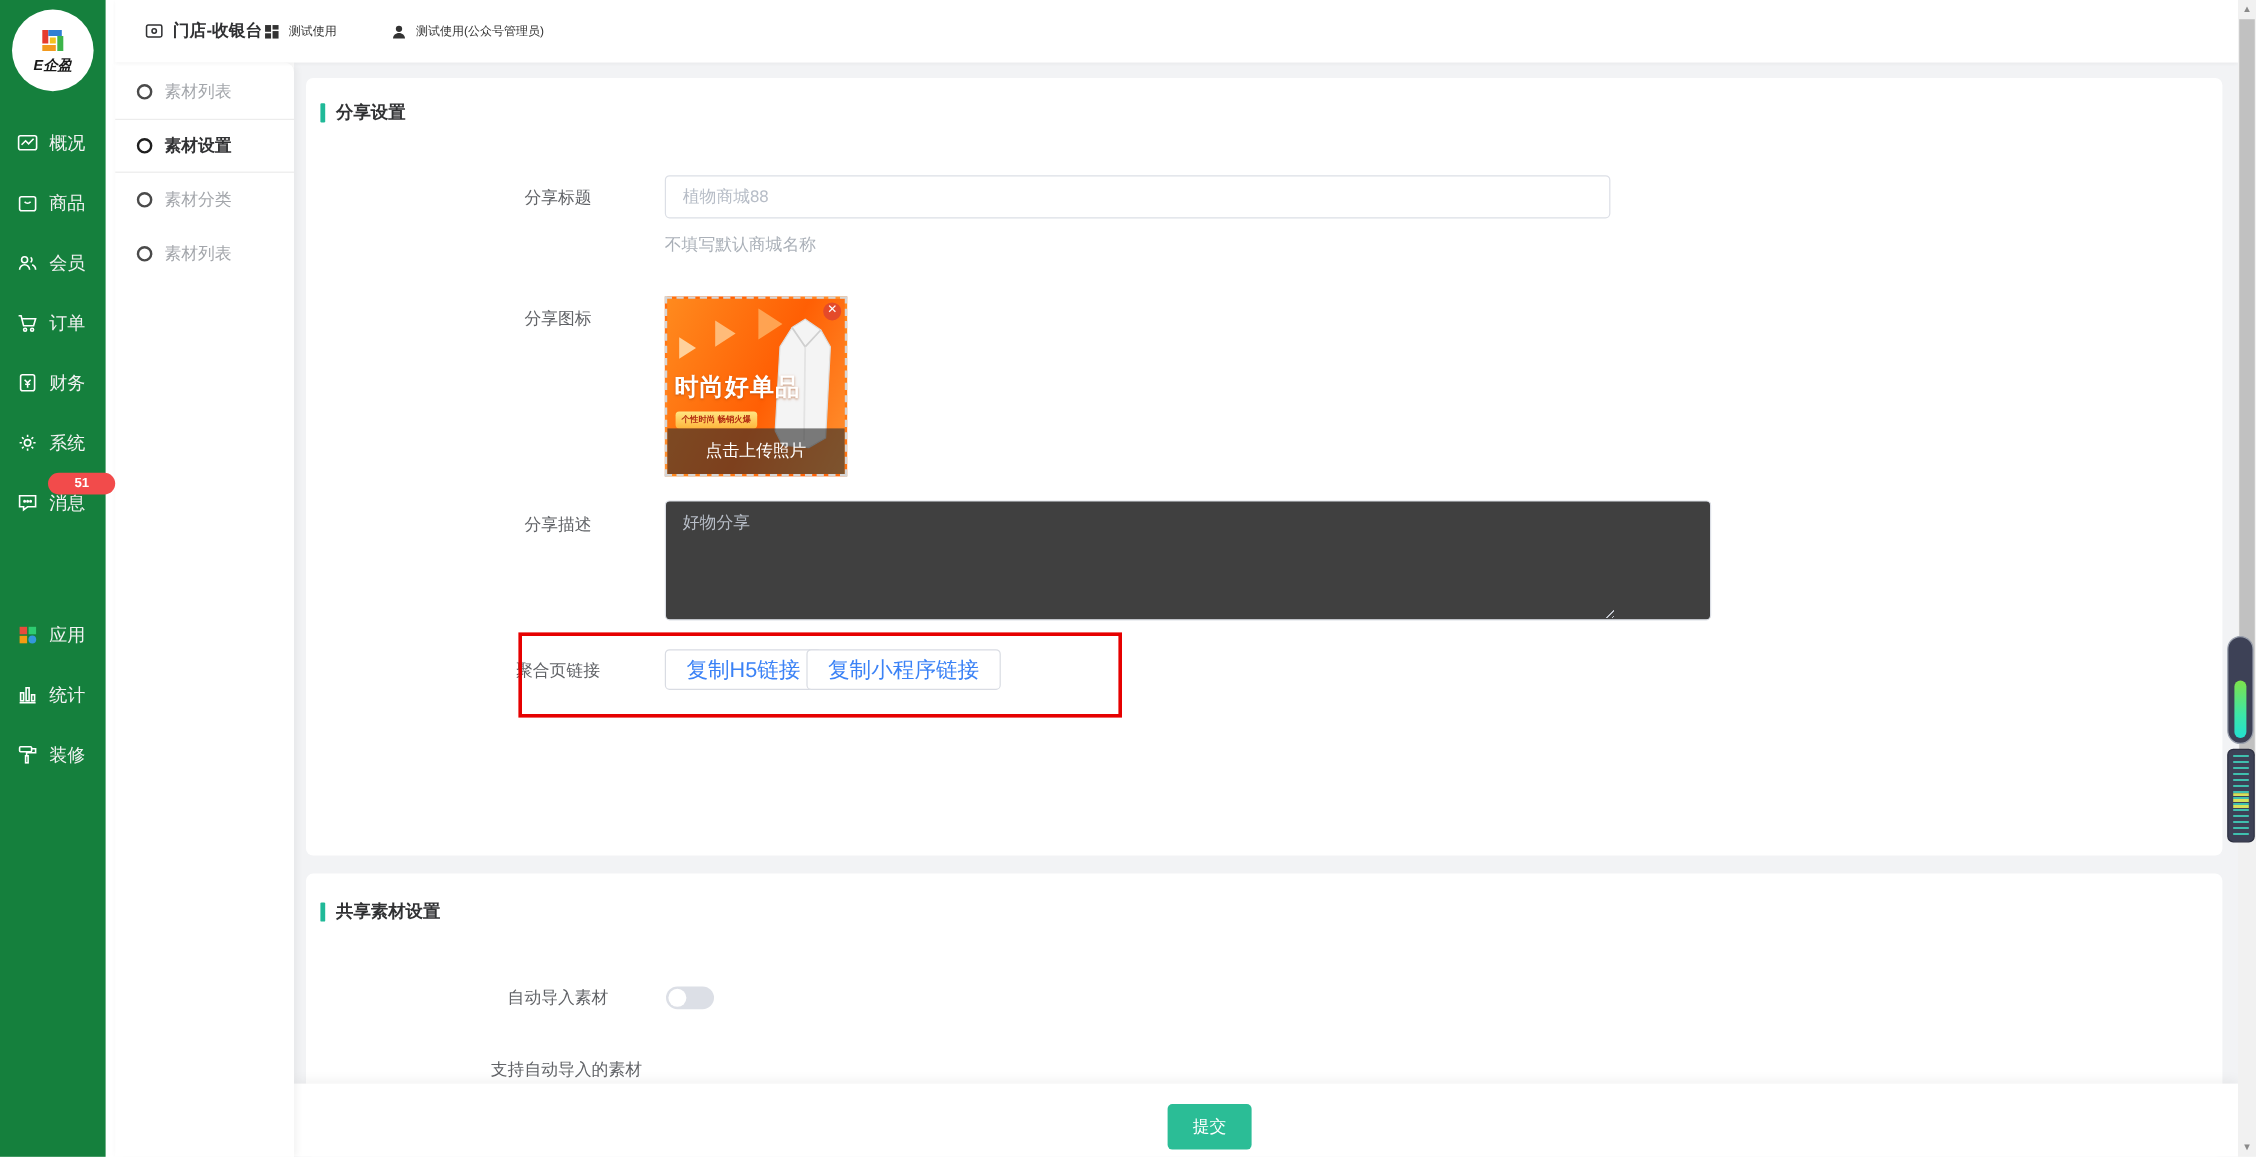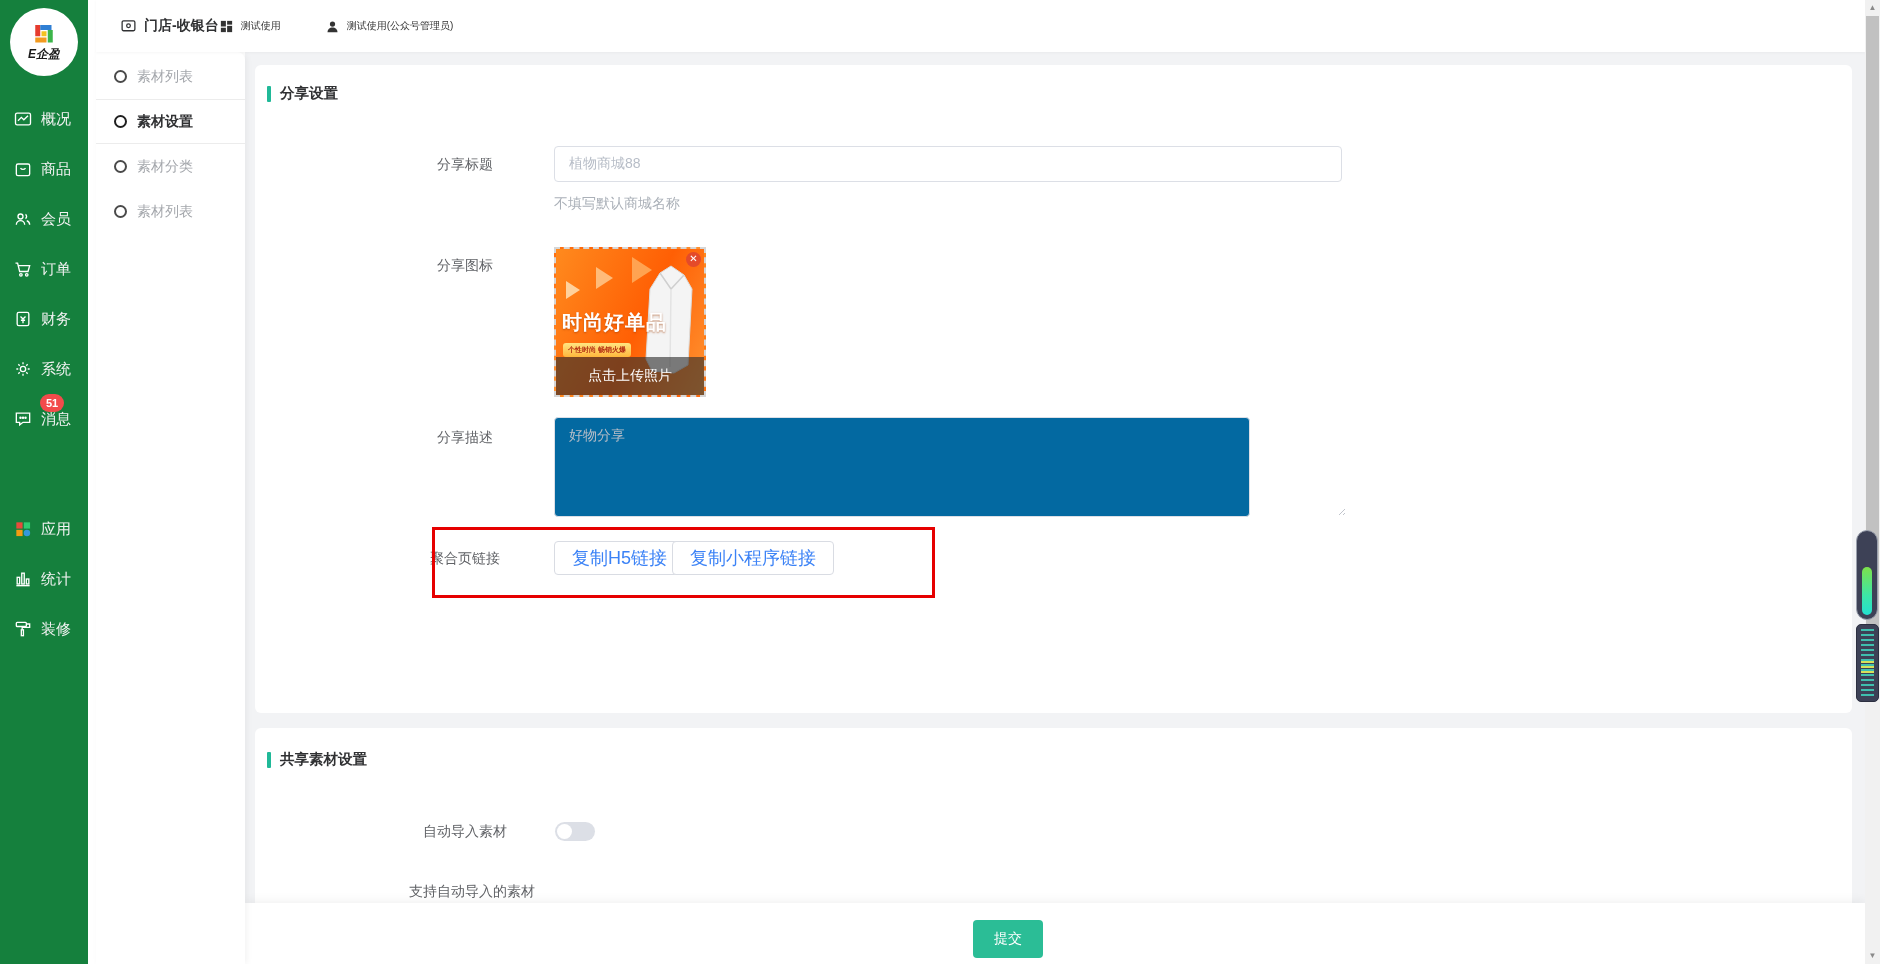--- a/index.html
+++ b/index.html
@@ -10,21 +10,21 @@
   .dark-sidebar { position:absolute; left:0; top:0; width:88px; height:964px; background:#15803d; z-index:30; }
   .logo-circle { width:68px; height:68px; border-radius:50%; background:#fff; margin:8px auto 18px;
     display:flex; flex-direction:column; align-items:center; justify-content:center; }
   .logo-text { font-size:12px; font-weight:bold; font-style:italic; color:#1a1a1a; letter-spacing:0; margin-top:-2px; }
   .nav-item { height:50px; display:flex; align-items:center; gap:8px; padding-left:13px; color:#f2f2f2;
     font-size:15px; cursor:pointer; position:relative; }
   .nav-item svg { width:20px; height:20px; flex:none; }
   .nav-gap { height:60px; }
   .nav-badge { position:absolute; left:40px; top:0px; min-width:24px; height:18px; border-radius:9px;
     background:#f24b4b; color:#fff; font-size:11px; font-weight:bold; display:flex; align-items:center;
-    justify-content:center; padding:0 6px; }
+    justify-content:center; padding:0 22px; }
 
   
   .header { position:absolute; left:96px; top:0; width:1769px; height:52px; background:#fff; z-index:20;
     display:flex; align-items:center; justify-content:flex-start; padding:0 28px 0 24px;
     box-shadow:0 1px 3px rgba(0,0,0,.04); }
   .header-title { display:flex; align-items:center; gap:7px; font-size:14px; font-weight:bold; color:#303133; }
   .header-right { display:flex; align-items:center; gap:44px; }
   .header-chip { display:flex; align-items:center; gap:7px; font-size:10px; color:#333; cursor:pointer; }
 
   
@@ -43,22 +43,22 @@
   .card2 { top:676px; height:236px; }
   .section-title { position:absolute; left:12px; display:flex; align-items:center; gap:9px; }
   .section-title .bar { width:4px; height:16px; background:#20b998; border-radius:1px; }
   .section-title .txt { font-size:14.5px; font-weight:bold; color:#303133; }
 
   .form-label { position:absolute; width:160px; text-align:center; font-size:14px; color:#606266; line-height:20px; }
   .text-input { position:absolute; left:299px; width:788px; height:36px; border:1px solid #dcdfe6; border-radius:4px;
     background:#fff; padding:16px 14px; font-size:14px; color:#b7bdc7;
     font-family:"Liberation Sans","DejaVu Sans",sans-serif; }
   .hint { position:absolute; left:299px; font-size:14px; color:#aab0b8; }
-  .text-area { position:absolute; left:299px; width:696px; height:100px; border:1px solid #dcdfe6; border-radius:4px;
-    background:#0369a1; padding:9px 14px; font-size:14px; color:#b7bdc7; resize:none;
+  .text-area { position:absolute; left:299px; width:872px; height:100px; border:1px solid #dcdfe6; border-radius:4px;
+    background:#404040; padding:9px 14px; font-size:14px; color:#b7bdc7; resize:none;
     font-family:"Liberation Sans","DejaVu Sans",sans-serif; }
   .resize-grip { position:absolute; left:1081px; width:9px; height:9px;
     background:repeating-linear-gradient(135deg, transparent 0 2px, #c0c4cc 2px 3px);
     clip-path:polygon(100% 0, 100% 100%, 0 100%); }
 
   
   .upload-box { position:absolute; left:299px; width:152px; height:150px; border:2px dashed #d6d6d6;
     overflow:hidden; cursor:pointer; background:linear-gradient(115deg,#ff8a1e 0%,#ff5f04 55%,#ff9432 100%); }
   .tri { position:absolute; width:0; height:0; border-style:solid; border-color:transparent; }
   .tri1 { left:10px; top:32px; border-width:9px 0 9px 14px; border-left-color:rgba(255,230,190,.8); }

